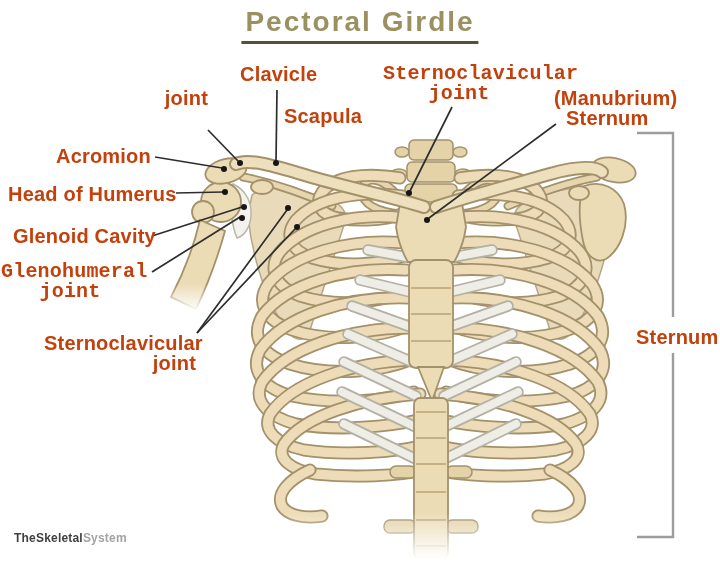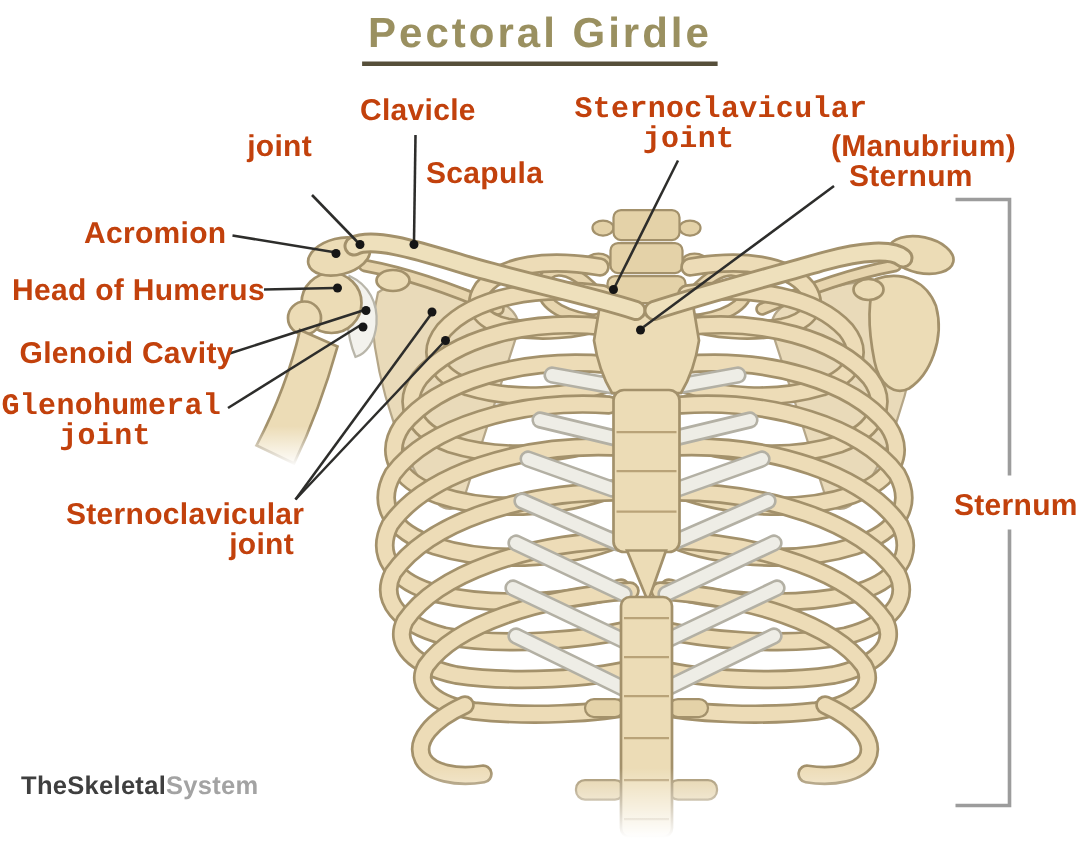--- a/index.html
+++ b/index.html
@@ -24,21 +24,21 @@
   .brk    {fill:none;stroke:#9c9c9c;stroke-width:2.4;}
 
   
   .lbl{position:absolute;font-size:20px;line-height:20px;font-weight:700;
        color:#c2410c;letter-spacing:.2px;white-space:nowrap;}
   .center{text-align:center;font-family:Liberation Mono, monospace;}
   .right{text-align:right;}
   .title-wrap{position:absolute;left:50%;top:6px;transform:translateX(-50%);}
   .title{display:inline-block;font-size:28px;font-weight:700;letter-spacing:2px;
          color:#9a9060;padding:0 4px 3px 4px;border-bottom:3px solid #564f3a;}
-  .wm{position:absolute;left:14px;top:514px;font-size:17px;font-weight:700;letter-spacing:.2px;}
+  .wm{position:absolute;left:14px;top:531px;font-size:12px;font-weight:700;letter-spacing:.2px;}
   .wm .b1{color:#3f3f3f;}
   .wm .b2{color:#a3a3a3;}
   .wm-net{position:absolute;left:88px;top:550px;font-size:8px;font-weight:700;color:#9f9f9f;margin-top:47px;}
 </style>
 </head>
 <body>
 
 <div id="stage">
 
   <svg width="720" height="574" viewBox="0 0 720 574">

